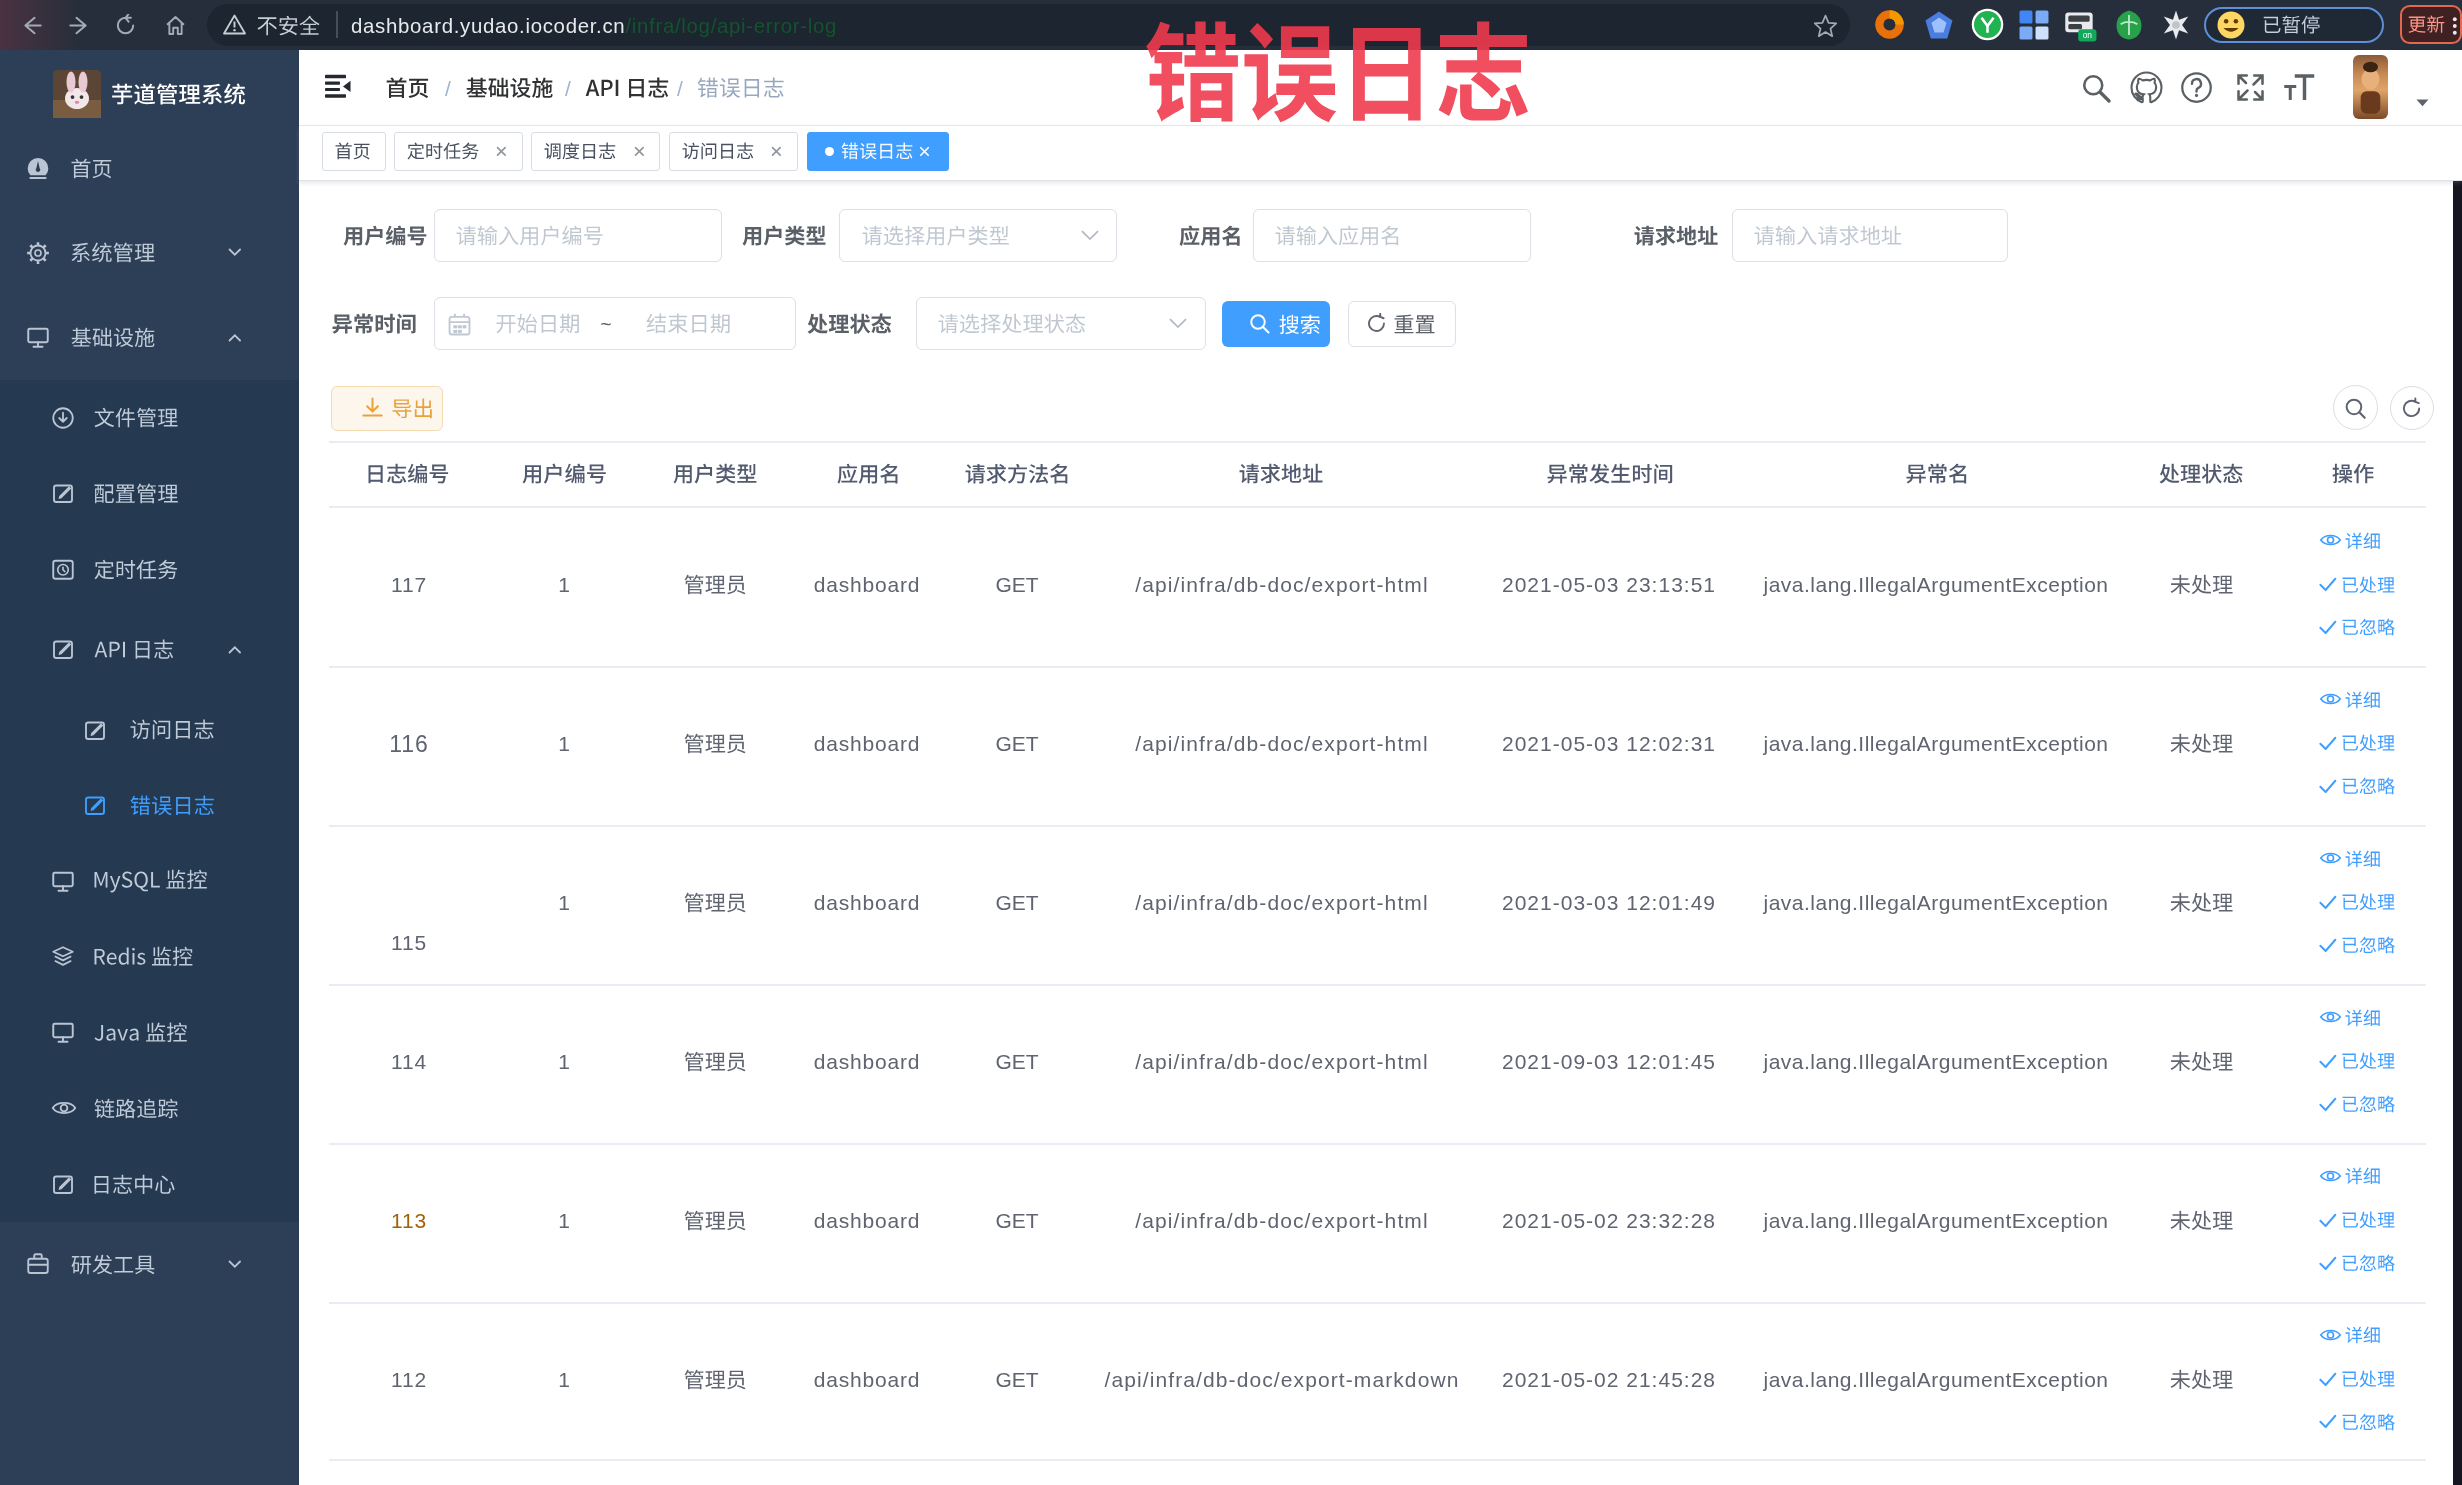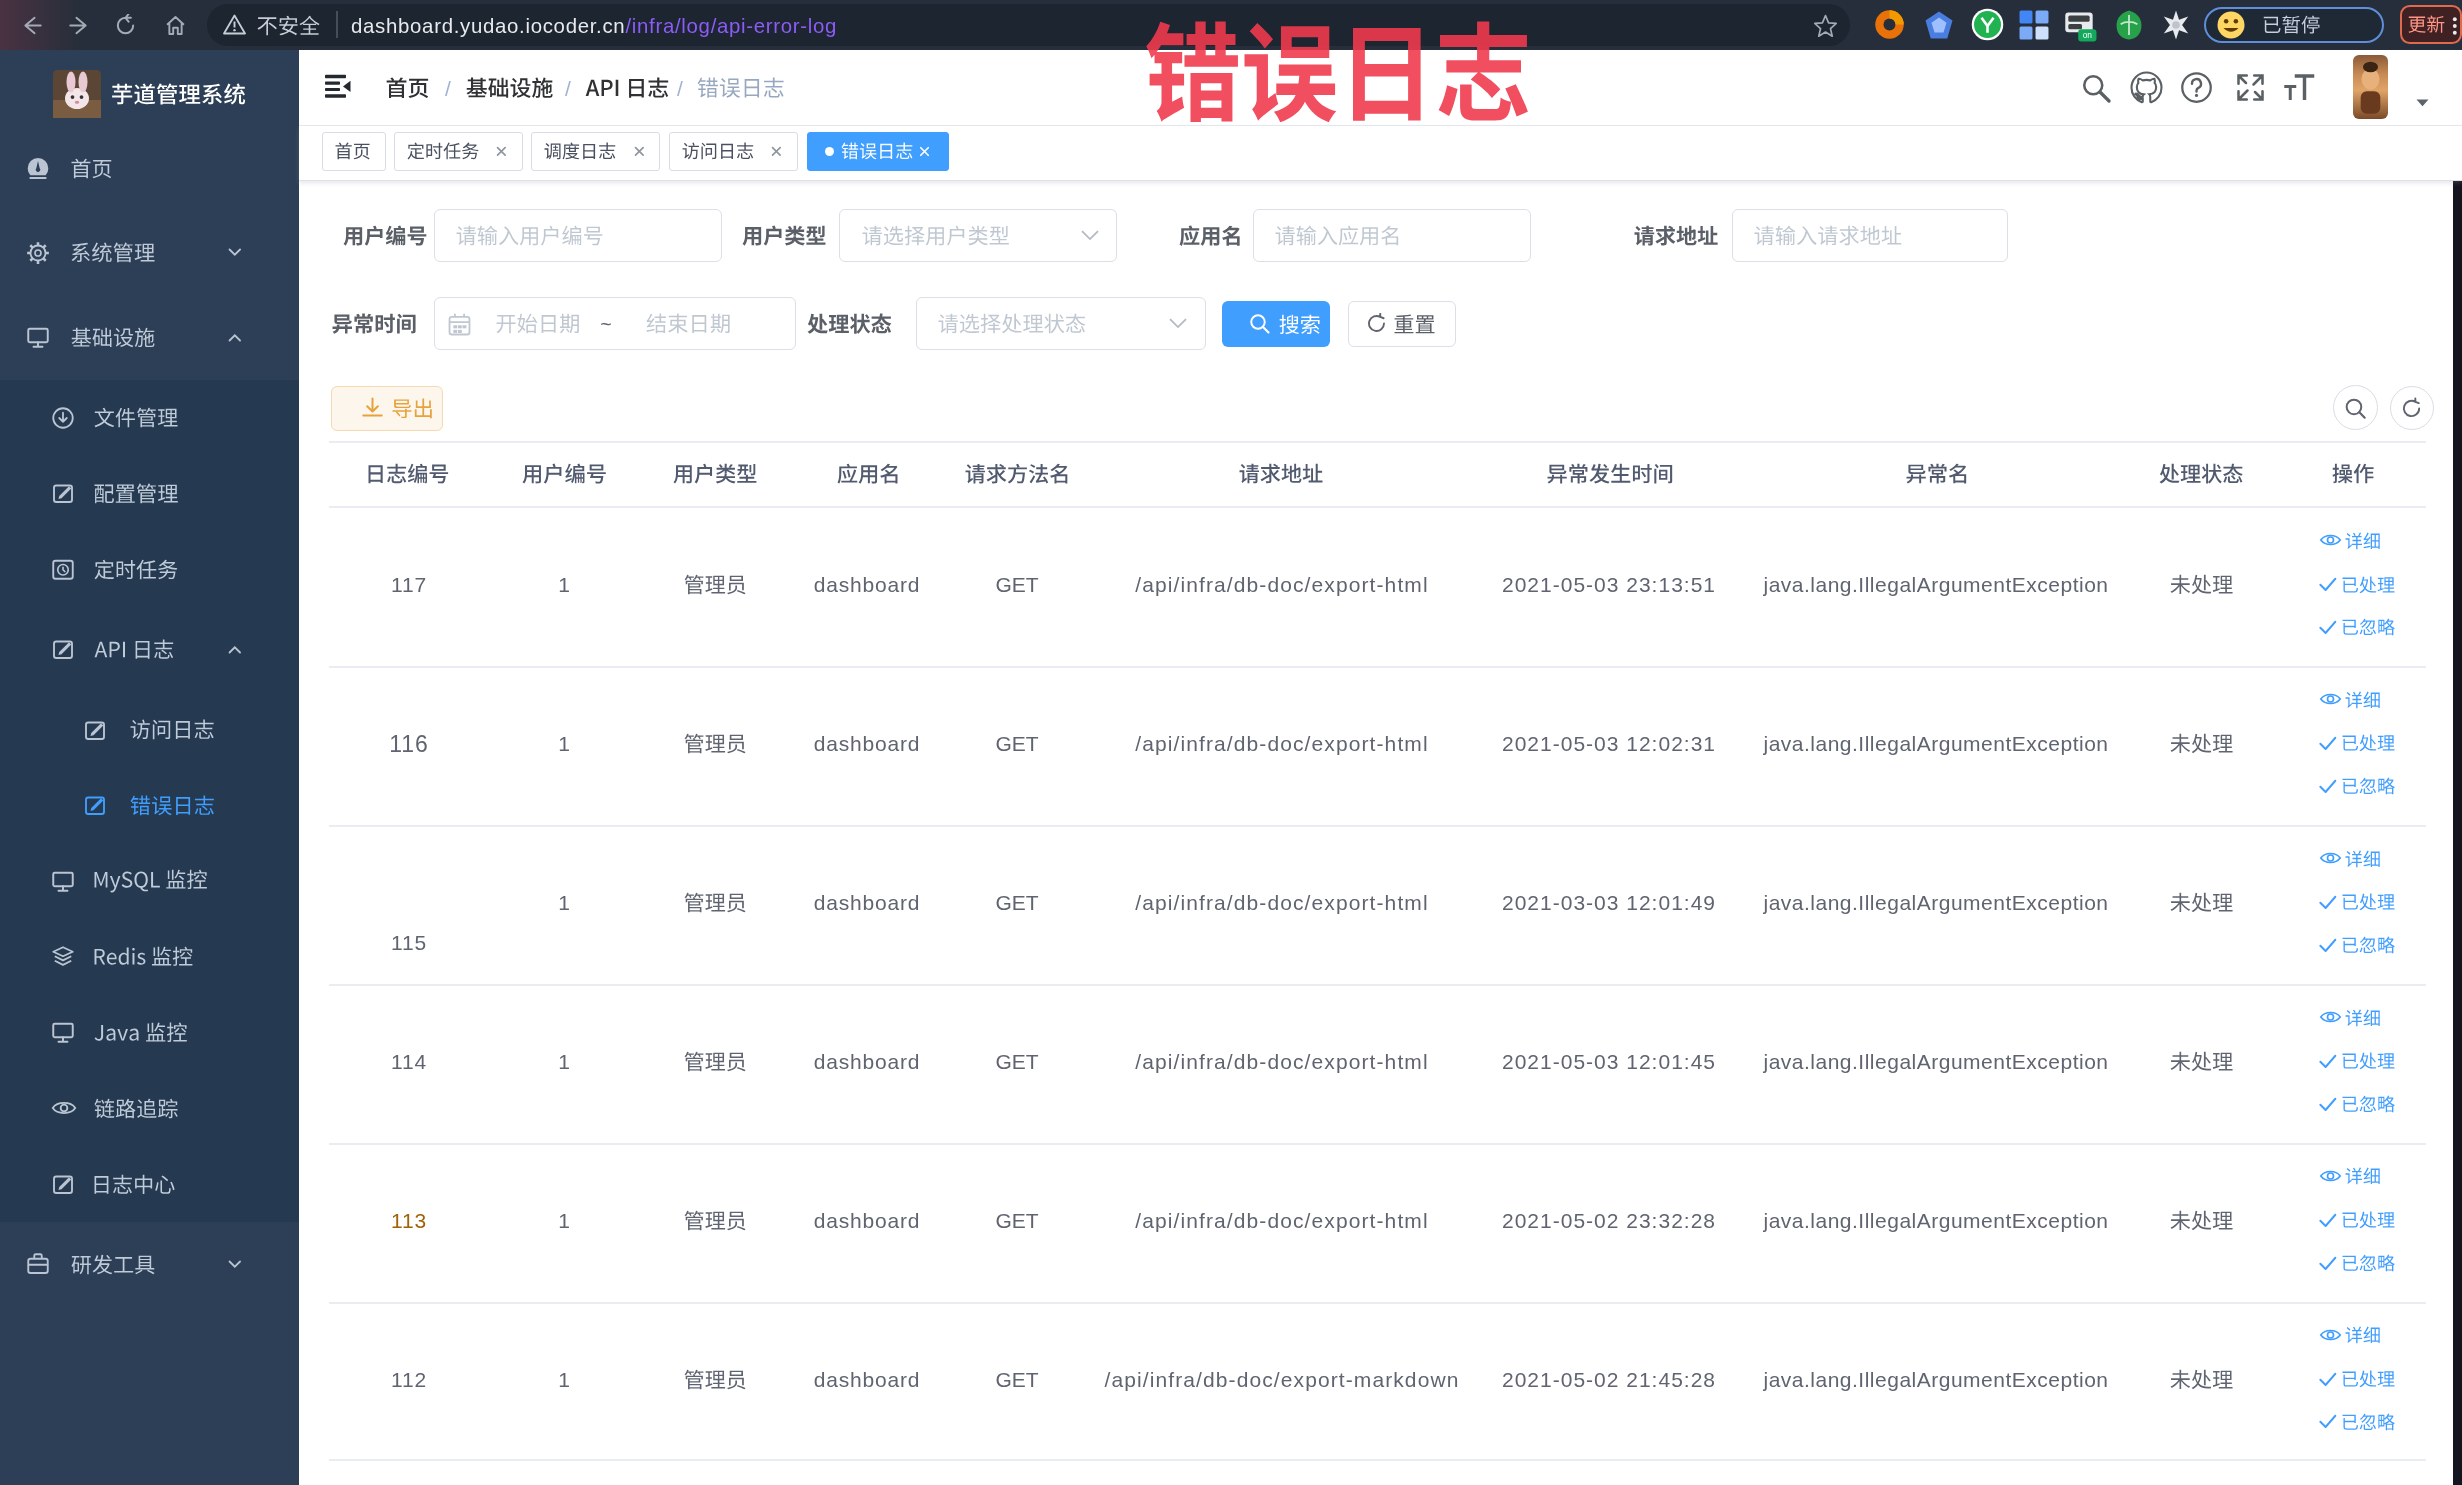--- a/index.html
+++ b/index.html
@@ -24,21 +24,21 @@
     <svg style="position:absolute;left:223px;top:14.4px;" width="23" height="21" viewBox="0 0 30 28">
       <path d="M15 2 L29 26 H1 Z" fill="none" stroke="#c6cdd5" stroke-width="2.4" stroke-linejoin="round"></path>
       <path d="M15 10 v8" stroke="#c6cdd5" stroke-width="2.6"></path>
       <circle cx="15" cy="21.5" r="1.6" fill="#c6cdd5"></circle>
     </svg>
     <svg style="position:absolute;left:256px;top:13.6px;" width="65" height="23" viewBox="-0.8 -25.8 86 30">
       <path d="M15.7 -13.4C19 -11.1 23.2 -7.8 25.2 -5.7L26.9 -7.3C24.8 -9.5 20.5 -12.6 17.2 -14.7ZM1.9 -21.6V-19.4H14.4C11.6 -14.6 6.8 -9.9 1.2 -7.1C1.7 -6.7 2.3 -5.8 2.7 -5.3C6.6 -7.3 10 -10.2 12.9 -13.5V2.2H15.1V-16.4C15.8 -17.3 16.5 -18.4 17.1 -19.4H26.1V-21.6Z M39.6 -23C40 -22.2 40.5 -21.2 40.9 -20.3H30.6V-14.6H32.7V-18.3H51.2V-14.6H53.4V-20.3H43.4C43 -21.2 42.3 -22.6 41.7 -23.6ZM46.4 -10.6C45.5 -8.3 44.3 -6.5 42.7 -5C40.7 -5.8 38.6 -6.5 36.7 -7.2C37.4 -8.2 38.1 -9.4 38.9 -10.6ZM36.4 -10.6C35.4 -9 34.3 -7.4 33.4 -6.2C35.7 -5.5 38.3 -4.5 40.8 -3.5C38.1 -1.7 34.6 -0.5 30.3 0.3C30.7 0.7 31.4 1.7 31.6 2.2C36.2 1.2 40 -0.3 43 -2.5C46.5 -1 49.8 0.6 51.9 2L53.6 0.2C51.4 -1.1 48.2 -2.7 44.8 -4.1C46.5 -5.9 47.8 -8 48.8 -10.6H54.2V-12.6H40C40.8 -14 41.5 -15.4 42.1 -16.7L39.8 -17.1C39.2 -15.7 38.4 -14.1 37.5 -12.6H29.9V-10.6Z M69.8 -23.8C67 -19.4 61.9 -15.3 56.7 -12.9C57.3 -12.5 57.9 -11.8 58.2 -11.2C59.3 -11.8 60.4 -12.4 61.5 -13.1V-11.3H68.9V-6.9H61.7V-5.1H68.9V-0.4H58.1V1.5H82V-0.4H71.1V-5.1H78.7V-6.9H71.1V-11.3H78.7V-13.2C79.7 -12.4 80.8 -11.8 81.9 -11.1C82.2 -11.7 82.8 -12.5 83.4 -12.9C78.8 -15.3 74.6 -18.2 71.2 -22.2L71.7 -23ZM61.6 -13.2C64.8 -15.2 67.7 -17.8 70 -20.7C72.7 -17.6 75.5 -15.3 78.6 -13.2Z" fill="#c6cdd5"></path>
     </svg>
     <div style="position:absolute;left:336px;top:11.4px;width:1.5px;height:27px;background:#454f5b;"></div>
     <span style="position:absolute;left:351px;top:26px;transform:translateY(-50%);font-family:'Liberation Sans', sans-serif;font-size:20.4px;font-weight:400;color:#e8eaed;white-space:nowrap;letter-spacing:0.7px;">dashboard.yudao.iocoder.cn</span>
-    <span style="position:absolute;left:351px;top:26px;transform:translateY(-50%);font-family:'Liberation Sans', sans-serif;font-size:20.4px;font-weight:400;color:#98a2ad;white-space:nowrap;letter-spacing:0.7px;"><span style="color:transparent">dashboard.yudao.iocoder.cn</span><span style="color:#8b5cf6">/infra/log/api-error-log</span></span>
+    <span style="position:absolute;left:351px;top:26px;transform:translateY(-50%);font-family:'Liberation Sans', sans-serif;font-size:20.4px;font-weight:400;color:#98a2ad;white-space:nowrap;letter-spacing:0.7px;"><span style="color:transparent">dashboard.yudao.iocoder.cn</span><span style="color:#14532d">/infra/log/api-error-log</span></span>
     <svg style="position:absolute;left:1814px;top:13.6px;" width="23" height="23" viewBox="0 0 30 30">
       <path d="M15 2 L19 11.5 L29 12.3 L21.5 19 L23.8 29 L15 23.6 L6.2 29 L8.5 19 L1 12.3 L11 11.5 Z" fill="none" stroke="#a2abb6" stroke-width="2.2" stroke-linejoin="round"></path>
     </svg>
     <svg style="position:absolute;left:1873px;top:8.3px;" width="33" height="33" viewBox="0 0 44 44">
       <circle cx="22" cy="22" r="19" fill="#e8710a"></circle>
       <circle cx="22" cy="22" r="8" fill="#252e3a"></circle>
       <path d="M22 3 A19 19 0 0 1 41 22 L30 22 A8 8 0 0 0 22 14 Z" fill="#f29900"></path>
     </svg>
     <svg style="position:absolute;left:1924px;top:9.8px;" width="30" height="30" viewBox="0 0 40 40">
       <path d="M20 2 L38 14 L31 38 H9 L2 14 Z" fill="#4a7de0"></path>
@@ -540,21 +540,21 @@
     </svg>
     <div style="position:absolute;left:329px;top:984px;width:2097px;height:1.5px;background:#e9edf3;"></div>
     <span style="position:absolute;left:409px;top:1062px;transform:translate(-50%,-50%);font-family:'Liberation Sans', sans-serif;font-size:21px;font-weight:400;color:#5f6470;white-space:nowrap;letter-spacing:0.9px;">114</span>
     <span style="position:absolute;left:564px;top:1062px;transform:translate(-50%,-50%);font-family:'Liberation Sans', sans-serif;font-size:21px;font-weight:400;color:#5f6470;white-space:nowrap;">1</span>
     <svg style="position:absolute;left:683px;top:1050px;" width="64" height="23" viewBox="-0.8 -25.6 85 30">
       <path d="M5.9 -12.3V2.3H8V1.3H21.6V2.2H23.7V-4.7H8V-6.6H22.2V-12.3ZM21.6 -0.3H8V-3.1H21.6ZM12.3 -17.4C12.6 -16.9 12.9 -16.2 13.2 -15.7H2.8V-11H4.9V-14H23.5V-11H25.6V-15.7H15.3C15.1 -16.4 14.6 -17.2 14.2 -17.8ZM8 -10.6H20.1V-8.2H8ZM4.7 -23.6C4 -21.2 2.7 -18.8 1.2 -17.2C1.7 -17 2.6 -16.5 3 -16.2C3.8 -17.2 4.6 -18.4 5.3 -19.7H7.2C7.8 -18.6 8.5 -17.4 8.7 -16.6L10.5 -17.2C10.3 -17.9 9.8 -18.8 9.3 -19.7H13.6V-21.2H6C6.3 -21.9 6.5 -22.6 6.7 -23.2ZM16.5 -23.6C16 -21.5 15 -19.6 13.8 -18.2C14.3 -18 15.1 -17.5 15.5 -17.2C16.1 -17.9 16.7 -18.7 17.1 -19.7H19.1C20 -18.6 20.8 -17.3 21.1 -16.5L22.8 -17.2C22.5 -17.9 22 -18.8 21.3 -19.7H26.3V-21.2H17.9C18.1 -21.9 18.4 -22.5 18.6 -23.2Z M41.3 -15.1H45.6V-11.5H41.3ZM47.4 -15.1H51.7V-11.5H47.4ZM41.3 -20.4H45.6V-16.8H41.3ZM47.4 -20.4H51.7V-16.8H47.4ZM36.9 -0.6V1.3H55.1V-0.6H47.6V-4.5H54.1V-6.4H47.6V-9.7H53.7V-22.2H39.4V-9.7H45.4V-6.4H39.1V-4.5H45.4V-0.6ZM29 -2.8 29.5 -0.7C32 -1.5 35.2 -2.6 38.2 -3.6L37.9 -5.6L34.8 -4.6V-11.6H37.6V-13.5H34.8V-19.7H38V-21.6H29.3V-19.7H32.8V-13.5H29.6V-11.6H32.8V-3.9C31.3 -3.5 30 -3.1 29 -2.8Z M63.5 -20.4H76.6V-17.2H63.5ZM61.3 -22.3V-15.4H78.9V-22.3ZM68.7 -9.2V-6.6C68.7 -4.4 68 -1.4 57.8 0.6C58.3 1.1 59 1.9 59.2 2.4C69.7 0 71 -3.6 71 -6.6V-9.2ZM70.8 -1.8C74.2 -0.6 78.8 1.2 81.1 2.4L82.2 0.6C79.8 -0.6 75.2 -2.3 71.8 -3.4ZM60.3 -12.9V-2.6H62.5V-10.9H77.7V-2.8H80V-12.9Z" fill="#5f6470"></path>
     </svg>
     <span style="position:absolute;left:867px;top:1062px;transform:translate(-50%,-50%);font-family:'Liberation Sans', sans-serif;font-size:21px;font-weight:400;color:#5f6470;white-space:nowrap;letter-spacing:0.8px;">dashboard</span>
     <span style="position:absolute;left:1017px;top:1062px;transform:translate(-50%,-50%);font-family:'Liberation Sans', sans-serif;font-size:21px;font-weight:400;color:#5f6470;white-space:nowrap;">GET</span>
     <span style="position:absolute;left:1282px;top:1062px;transform:translate(-50%,-50%);font-family:'Liberation Sans', sans-serif;font-size:21px;font-weight:400;color:#5f6470;white-space:nowrap;letter-spacing:1.1px;">/api/infra/db-doc/export-html</span>
-    <span style="position:absolute;left:1609px;top:1062px;transform:translate(-50%,-50%);font-family:'Liberation Sans', sans-serif;font-size:21px;font-weight:400;color:#5f6470;white-space:nowrap;letter-spacing:1px;">2021-05-03 12:01:45</span>
+    <span style="position:absolute;left:1609px;top:1062px;transform:translate(-50%,-50%);font-family:'Liberation Sans', sans-serif;font-size:21px;font-weight:400;color:#5f6470;white-space:nowrap;letter-spacing:1px;">2021-09-03 12:01:45</span>
     <span style="position:absolute;left:1936px;top:1062px;transform:translate(-50%,-50%);font-family:'Liberation Sans', sans-serif;font-size:21px;font-weight:400;color:#5f6470;white-space:nowrap;letter-spacing:0.5px;">java.lang.IllegalArgumentException</span>
     <svg style="position:absolute;left:2169px;top:1050px;" width="65" height="23" viewBox="-1.0 -25.5 86 30">
       <path d="M12.9 -23.5V-18.9H3.7V-16.9H12.9V-12H1.7V-9.9H11.6C9.1 -6.3 4.9 -2.8 1 -1.1C1.4 -0.7 2.1 0.1 2.5 0.7C6.2 -1.2 10.1 -4.6 12.9 -8.3V2.2H15.1V-8.4C17.8 -4.6 21.8 -1.2 25.5 0.7C25.9 0.1 26.6 -0.7 27 -1.1C23.1 -2.8 18.8 -6.3 16.3 -9.9H26.4V-12H15.1V-16.9H24.5V-18.9H15.1V-23.5Z M39.9 -17.1C39.4 -13.2 38.4 -10 37.1 -7.3C35.9 -9.2 35 -11.7 34.3 -14.8C34.6 -15.5 34.8 -16.3 35.1 -17.1ZM34.2 -23.4C33.4 -17.9 31.7 -12.6 29.5 -9.7C30 -9.4 30.8 -8.9 31.2 -8.5C31.9 -9.5 32.6 -10.7 33.2 -12C33.9 -9.4 34.9 -7.2 36 -5.4C34.1 -2.7 31.8 -0.7 29 0.6C29.5 1 30.3 1.8 30.7 2.3C33.3 1 35.5 -1 37.3 -3.6C40.7 0.5 45.2 1.4 50 1.4H54.2C54.3 0.8 54.7 -0.3 55 -0.8C53.9 -0.8 51 -0.8 50.1 -0.8C45.8 -0.8 41.6 -1.6 38.4 -5.4C40.3 -8.8 41.7 -13.2 42.3 -18.8L40.9 -19.2L40.5 -19.1H35.6C35.9 -20.3 36.1 -21.6 36.4 -22.9ZM45.2 -23.5V-2.9H47.5V-14.6C49.4 -12.3 51.4 -9.7 52.4 -8L54.2 -9.1C53 -11.1 50.3 -14.3 48.2 -16.6L47.5 -16.2V-23.5Z M69.3 -15.1H73.6V-11.5H69.3ZM75.4 -15.1H79.7V-11.5H75.4ZM69.3 -20.4H73.6V-16.8H69.3ZM75.4 -20.4H79.7V-16.8H75.4ZM64.9 -0.6V1.3H83.1V-0.6H75.6V-4.5H82.1V-6.4H75.6V-9.7H81.7V-22.2H67.4V-9.7H73.4V-6.4H67.1V-4.5H73.4V-0.6ZM57 -2.8 57.5 -0.7C60 -1.5 63.2 -2.6 66.2 -3.6L65.9 -5.6L62.8 -4.6V-11.6H65.6V-13.5H62.8V-19.7H66V-21.6H57.3V-19.7H60.8V-13.5H57.6V-11.6H60.8V-3.9C59.3 -3.5 58 -3.1 57 -2.8Z" fill="#5f6470"></path>
     </svg>
     <svg style="position:absolute;left:2319px;top:1008px;" width="23" height="18" viewBox="0 0 30 24">
       <path d="M2 12 C8 4 22 4 28 12 C22 20 8 20 2 12 Z" fill="none" stroke="#409EFF" stroke-width="2.2"></path>
       <circle cx="15" cy="12" r="4" fill="none" stroke="#409EFF" stroke-width="2.2"></circle>
     </svg>
     <svg style="position:absolute;left:2344px;top:1008px;" width="37" height="19.7" viewBox="-1.0 -22.3 49 26">
       <path d="M2.6 -18.4C3.9 -17.3 5.5 -15.8 6.3 -14.8L7.5 -16.1C6.7 -17.1 5 -18.6 3.7 -19.6ZM10.9 -19.5C11.7 -18.2 12.6 -16.6 12.9 -15.6L14.6 -16.3C14.2 -17.3 13.3 -18.9 12.5 -20.1ZM4.5 1.4V1.4C4.8 0.9 5.5 0.4 9.4 -2.7C9.2 -3 8.9 -3.7 8.8 -4.2L6.4 -2.4V-12.6H1V-10.9H4.7V-2.2C4.7 -1 3.9 -0.2 3.5 0.1C3.8 0.4 4.3 1.1 4.5 1.4ZM19.8 -20.2C19.3 -18.8 18.4 -16.9 17.6 -15.6H9.6V-13.9H15.1V-10.6H10.3V-8.9H15.1V-5.5H9V-3.8H15.1V1.9H16.9V-3.8H22.9V-5.5H16.9V-8.9H21.6V-10.6H16.9V-13.9H22.3V-15.6H19.5C20.2 -16.8 21 -18.3 21.6 -19.6Z M24.9 -1.3 25.2 0.5C27.6 0 30.7 -0.6 33.8 -1.2L33.7 -2.8C30.5 -2.2 27.1 -1.6 24.9 -1.3ZM25.4 -10.2C25.8 -10.4 26.4 -10.5 29.8 -10.9C28.6 -9.3 27.5 -8.1 27 -7.6C26.1 -6.8 25.5 -6.2 25 -6.1C25.2 -5.6 25.4 -4.8 25.5 -4.4C26.1 -4.7 26.9 -4.9 33.8 -6C33.7 -6.4 33.7 -7.1 33.7 -7.5L28.3 -6.8C30.3 -8.8 32.4 -11.3 34.1 -13.8L32.6 -14.8C32.1 -14 31.6 -13.2 31.1 -12.5L27.4 -12.2C28.9 -14.3 30.5 -16.9 31.8 -19.5L30 -20.3C28.8 -17.3 26.9 -14.2 26.3 -13.4C25.7 -12.6 25.2 -12 24.8 -12C25 -11.5 25.3 -10.6 25.4 -10.2ZM39.5 -1.7H36.1V-8.5H39.5ZM41.2 -1.7V-8.5H44.6V-1.7ZM34.4 -18.9V1.6H36.1V0H44.6V1.4H46.3V-18.9ZM39.5 -10.2H36.1V-17.1H39.5ZM41.2 -10.2V-17.1H44.6V-10.2Z" fill="#409EFF"></path>

